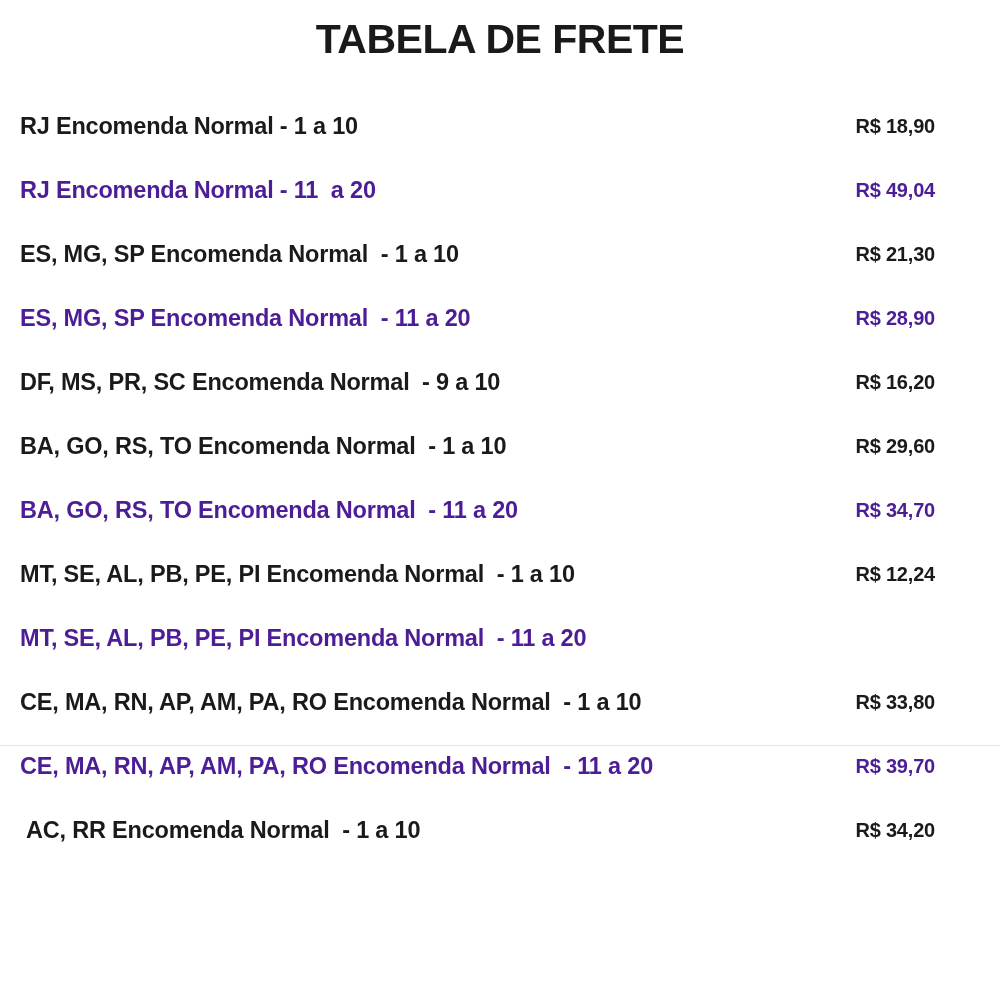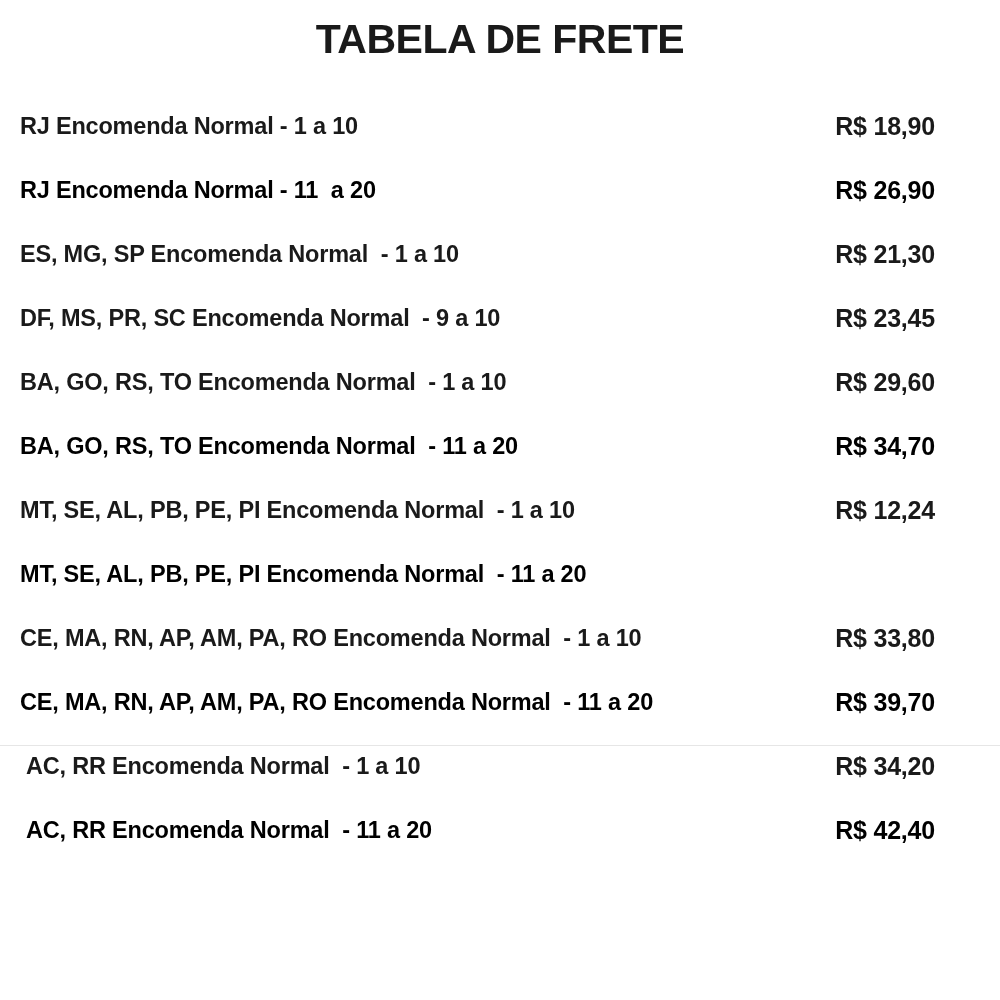--- a/index.html
+++ b/index.html
@@ -62,37 +62,37 @@
     letter-spacing: -0.2px;
     white-space: pre;
     line-height: 64px;
     text-align: right;
   }
 
   .row-price {
     position: absolute;
     right: 65px;
     top: 0;
-    font-size: 25px;
+    font-size: 20px;
     font-weight: bold;
     letter-spacing: -0.2px;
     white-space: pre;
     text-align: right;
     line-height: 64px;
   }
 
   
   .tone-dark .row-label,
   .tone-dark .row-price {
     color: #1a1a1a;
   }
 
   .tone-tan .row-label,
   .tone-tan .row-price {
-    color: #000000;
+    color: #4c1d95;
   }
 
   
   .indent .row-label {
     left: 26px;
   }
 
   
   .bottom-rule {
     position: absolute;
@@ -110,29 +110,33 @@
 
   <div class="title">TABELA DE FRETE</div>
 
   <div class="rows" id="rows-container">
       <div class="rate-row tone-dark">
         <div class="row-label">RJ Encomenda Normal - 1 a 10</div>
         <div class="row-price">R$ 18,90</div>
       </div>
       <div class="rate-row tone-tan">
         <div class="row-label">RJ Encomenda Normal - 11  a 20</div>
-        <div class="row-price">R$ 26,90</div>
+        <div class="row-price">R$ 49,04</div>
       </div>
       <div class="rate-row tone-dark">
         <div class="row-label">ES, MG, SP Encomenda Normal  - 1 a 10</div>
         <div class="row-price">R$ 21,30</div>
       </div>
+      <div class="rate-row tone-tan">
+        <div class="row-label">ES, MG, SP Encomenda Normal  - 11 a 20</div>
+        <div class="row-price">R$ 28,90</div>
+      </div>
       <div class="rate-row tone-dark">
         <div class="row-label">DF, MS, PR, SC Encomenda Normal  - 9 a 10</div>
-        <div class="row-price">R$ 23,45</div>
+        <div class="row-price">R$ 16,20</div>
       </div>
       <div class="rate-row tone-dark">
         <div class="row-label">BA, GO, RS, TO Encomenda Normal  - 1 a 10</div>
         <div class="row-price">R$ 29,60</div>
       </div>
       <div class="rate-row tone-tan">
         <div class="row-label">BA, GO, RS, TO Encomenda Normal  - 11 a 20</div>
         <div class="row-price">R$ 34,70</div>
       </div>
       <div class="rate-row tone-dark">
@@ -147,21 +151,17 @@
         <div class="row-price">R$ 33,80</div>
       </div>
       <div class="rate-row tone-tan">
         <div class="row-label">CE, MA, RN, AP, AM, PA, RO Encomenda Normal  - 11 a 20</div>
         <div class="row-price">R$ 39,70</div>
       </div>
       <div class="rate-row tone-dark indent">
         <div class="row-label">AC, RR Encomenda Normal  - 1 a 10</div>
         <div class="row-price">R$ 34,20</div>
       </div>
-      <div class="rate-row tone-tan indent">
-        <div class="row-label">AC, RR Encomenda Normal  - 11 a 20</div>
-        <div class="row-price">R$ 42,40</div>
-      </div>
     </div>
 
   <div class="bottom-rule"></div>
 
 </div>
 
 </body></html>

